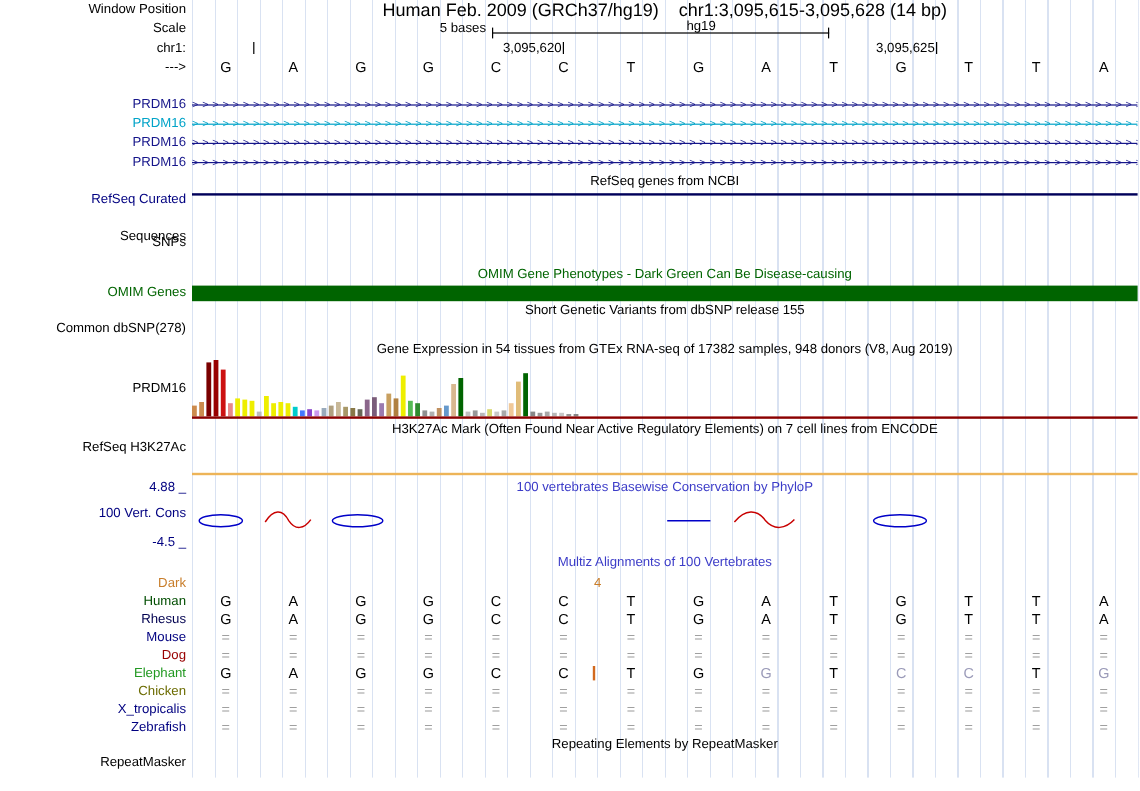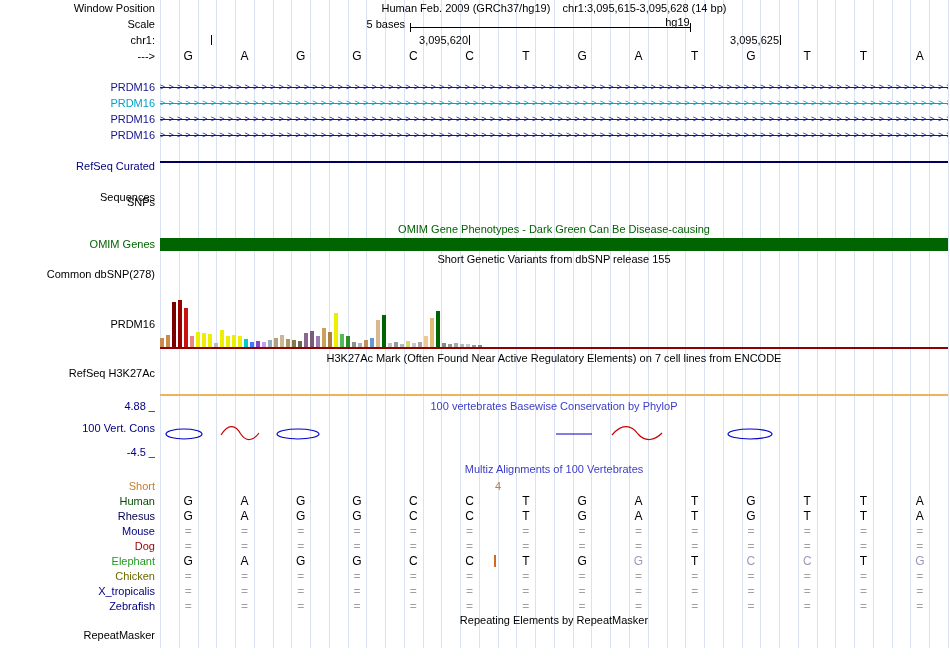--- a/index.html
+++ b/index.html
@@ -27,29 +27,29 @@
   .alignrow{position:absolute;left:0;width:950px;height:15px;}
   .alignrow .tlabel{height:15px;line-height:15px;}
 </style>
 </head>
 <body>
 
 <div id="screen">
   <div class="grid"></div>
 
   <div class="tlabel" style="top:2px">Window Position</div>
-  <div class="ctitle" style="top:2px;font-size:11px">
+  <div class="ctitle" style="top:2px;font-size:15px">
     <span>Human Feb. 2009 (GRCh37/hg19)</span>&nbsp;&nbsp;&nbsp;
     <span>chr1:3,095,615-3,095,628 (14 bp)</span>
   </div>
 
   <div class="tlabel" style="top:18px">Scale</div>
   <div style="position:absolute;left:160px;top:18px;width:245px;height:13px;line-height:13px;text-align:right">5 bases</div>
   <div class="scalebar"></div>
-  <div style="position:absolute;left:560px;top:16px;width:235px;height:13px;line-height:13px;text-align:center">hg19</div>
+  <div style="position:absolute;left:572px;top:16px;width:235px;height:13px;line-height:13px;">hg19</div>
 
   <div>
     <div class="tlabel" style="top:34px">chr1:</div>
     <div class="vtick" style="left:211px;top:35px"></div>
     <div style="position:absolute;left:368px;top:34px;width:100px;height:13px;line-height:13px;text-align:right">3,095,620</div>
     <div class="vtick" style="left:469px;top:35px"></div>
     <div style="position:absolute;left:679px;top:34px;width:100px;height:13px;line-height:13px;text-align:right">3,095,625</div>
     <div class="vtick" style="left:780px;top:35px"></div>
   </div>
 
@@ -81,33 +81,35 @@
   </div>
   <div class="generow" style="top:113px">
     <div class="tlabel" style="color: rgb(21, 21, 138);">PRDM16</div>
     <div class="arrows" style="color: rgb(21, 21, 138);">&gt;&gt;&gt;&gt;&gt;&gt;&gt;&gt;&gt;&gt;&gt;&gt;&gt;&gt;&gt;&gt;&gt;&gt;&gt;&gt;&gt;&gt;&gt;&gt;&gt;&gt;&gt;&gt;&gt;&gt;&gt;&gt;&gt;&gt;&gt;&gt;&gt;&gt;&gt;&gt;&gt;&gt;&gt;&gt;&gt;&gt;&gt;&gt;&gt;&gt;&gt;&gt;&gt;&gt;&gt;&gt;&gt;&gt;&gt;&gt;&gt;&gt;&gt;&gt;&gt;&gt;&gt;&gt;&gt;&gt;&gt;&gt;&gt;&gt;&gt;&gt;&gt;&gt;&gt;&gt;&gt;&gt;&gt;&gt;&gt;&gt;&gt;&gt;&gt;&gt;&gt;&gt;&gt;&gt;&gt;&gt;&gt;&gt;&gt;&gt;&gt;&gt;&gt;&gt;&gt;&gt;&gt;&gt;&gt;&gt;&gt;&gt;&gt;&gt;&gt;&gt;&gt;&gt;&gt;&gt;</div>
   </div>
   <div class="generow" style="top:129px">
     <div class="tlabel" style="color: rgb(21, 21, 138);">PRDM16</div>
     <div class="arrows" style="color: rgb(21, 21, 138);">&gt;&gt;&gt;&gt;&gt;&gt;&gt;&gt;&gt;&gt;&gt;&gt;&gt;&gt;&gt;&gt;&gt;&gt;&gt;&gt;&gt;&gt;&gt;&gt;&gt;&gt;&gt;&gt;&gt;&gt;&gt;&gt;&gt;&gt;&gt;&gt;&gt;&gt;&gt;&gt;&gt;&gt;&gt;&gt;&gt;&gt;&gt;&gt;&gt;&gt;&gt;&gt;&gt;&gt;&gt;&gt;&gt;&gt;&gt;&gt;&gt;&gt;&gt;&gt;&gt;&gt;&gt;&gt;&gt;&gt;&gt;&gt;&gt;&gt;&gt;&gt;&gt;&gt;&gt;&gt;&gt;&gt;&gt;&gt;&gt;&gt;&gt;&gt;&gt;&gt;&gt;&gt;&gt;&gt;&gt;&gt;&gt;&gt;&gt;&gt;&gt;&gt;&gt;&gt;&gt;&gt;&gt;&gt;&gt;&gt;&gt;&gt;&gt;&gt;&gt;&gt;&gt;&gt;&gt;&gt;</div>
   </div>
 
+  <div class="ctitle" style="top:145px">RefSeq genes from NCBI</div>
   <div class="tlabel navy" style="top:160px">RefSeq Curated</div>
   <div class="hline" style="top:161px;height:2px;background:#00005a"></div>
 
   <div class="tlabel" style="top:191px">Sequences</div>
   <div class="tlabel" style="top:196px">SNPs</div>
 
   <div class="ctitle dgreen" style="top:223px">OMIM Gene Phenotypes - Dark Green Can Be Disease-causing</div>
   <div class="tlabel dgreen" style="top:238px">OMIM Genes</div>
   <div class="hline" style="top: 238px; height: 13px; background: rgb(0, 100, 0);" id="omim-bar"></div>
 
   <div class="ctitle" style="top:253px">Short Genetic Variants from dbSNP release 155</div>
   <div class="tlabel" style="top:268px">Common dbSNP(278)</div>
 
+  <div class="ctitle" style="top:285px">Gene Expression in 54 tissues from GTEx RNA-seq of 17382 samples, 948 donors (V8, Aug 2019)</div>
   <div class="tlabel" style="top:318px">PRDM16</div>
   <div class="gbars">
       <div style="height:9px;background:#cc8b4e"></div>
       <div style="height:12px;background:#cc8b4e"></div>
       <div style="height:45px;background:#7a0000"></div>
       <div style="height:47px;background:#990000"></div>
       <div style="height:39px;background:#cc1111"></div>
       <div style="height:11px;background:#e88888"></div>
       <div style="height:15px;background:#eeee00"></div>
       <div style="height:14px;background:#eeee00"></div>
@@ -171,21 +173,21 @@
   <div style="position:absolute;left:160px;top:412px;width:788px;height:44px"><svg width="788" height="44" xmlns="http://www.w3.org/2000/svg">
         <ellipse cx="24" cy="22" rx="18" ry="5" fill="none" stroke="#0000c8" stroke-width="1.2"></ellipse>
         <path d="M61,23 C67.84,12 75.44,12 80.76,22 C86.08,30 93.3,29 99,21" stroke="#c80000" stroke-width="1.2" fill="none"></path>
         <ellipse cx="138" cy="22" rx="21" ry="5" fill="none" stroke="#0000c8" stroke-width="1.2"></ellipse>
         <path d="M396,22 h36" stroke="#0000c8" stroke-width="1.2" fill="none"></path>
         <path d="M452,23 C461,12 471,12 478,22 C485,30 494.5,29 502,21" stroke="#c80000" stroke-width="1.2" fill="none"></path>
         <ellipse cx="590" cy="22" rx="22" ry="5" fill="none" stroke="#0000c8" stroke-width="1.2"></ellipse>
       </svg></div>
 
   <div class="ctitle consblue" style="top:463px">Multiz Alignments of 100 Vertebrates</div>
-  <div class="tlabel" style="top: 480px; color: rgb(200, 125, 42);" id="gaps-label">Short</div>
+  <div class="tlabel" style="top: 480px; color: rgb(200, 125, 42);" id="gaps-label">Dark</div>
   <div style="position: absolute; left: 489px; top: 480px; width: 18px; height: 13px; line-height: 13px; text-align: center; color: rgb(200, 125, 42);" id="gap-count">4</div>
   <div id="multiz-rows">
       <div class="alignrow" style="top: 494px;">
         <div class="tlabel" style="color:#004d00">Human</div>
         <div class="letters" style="top:0">
           <span style="color:#000000">G</span>
           <span style="color:#000000">A</span>
           <span style="color:#000000">G</span>
           <span style="color:#000000">G</span>
           <span style="color:#000000">C</span>

